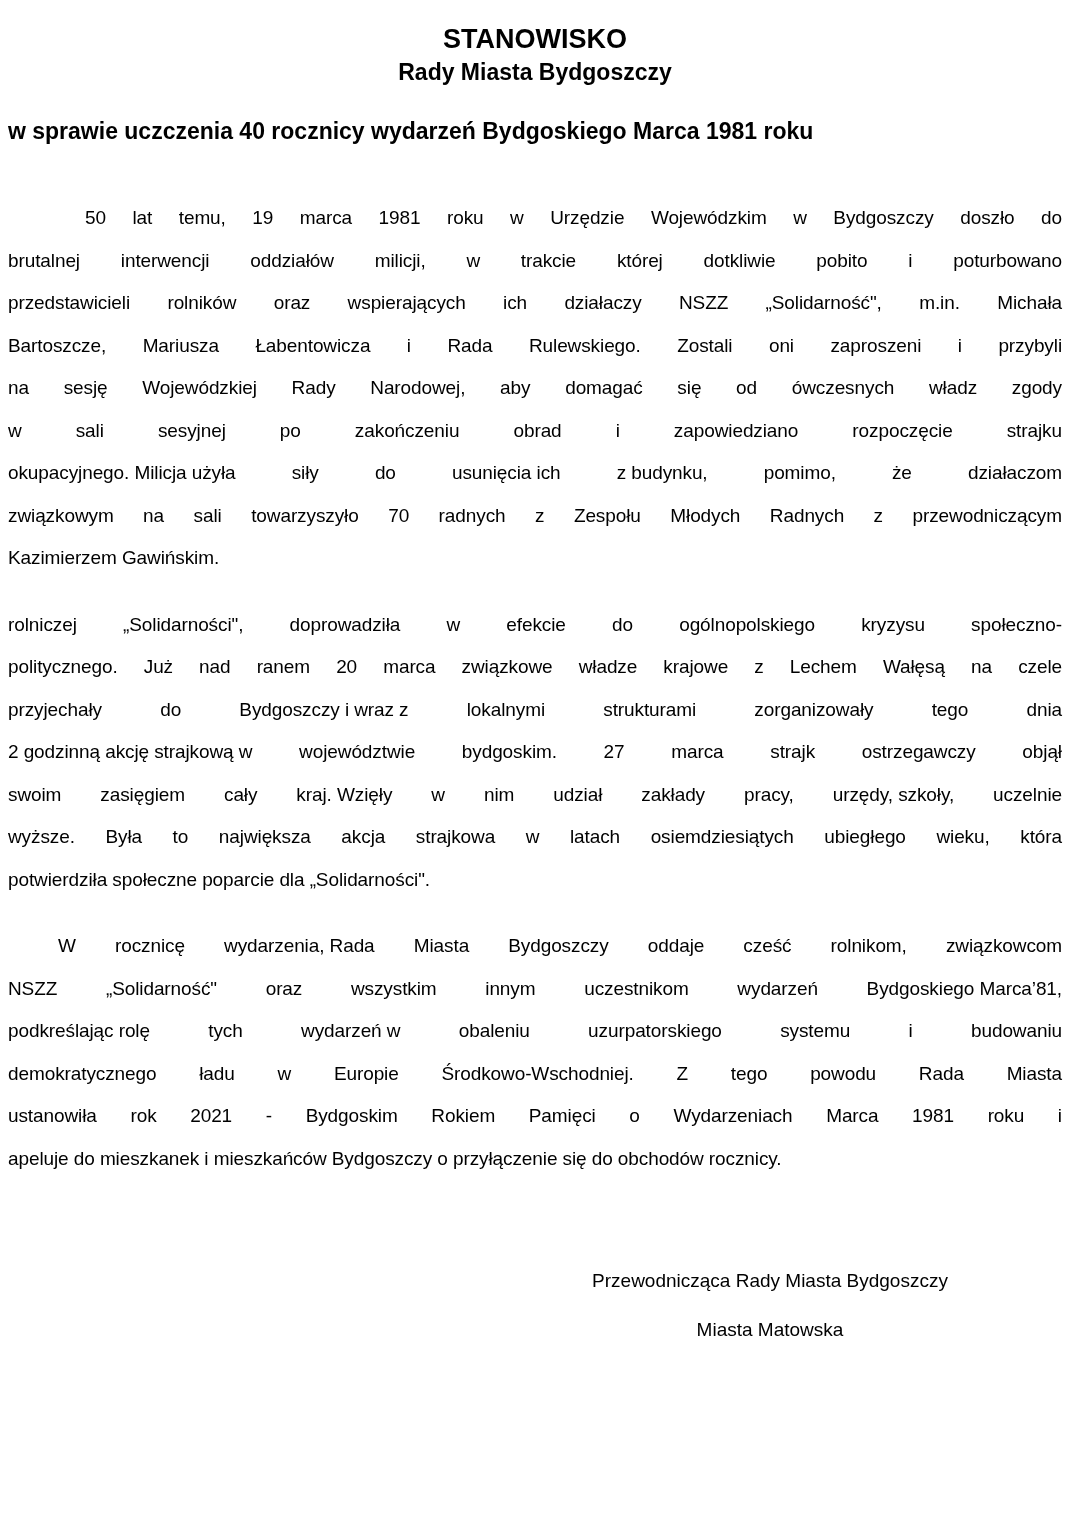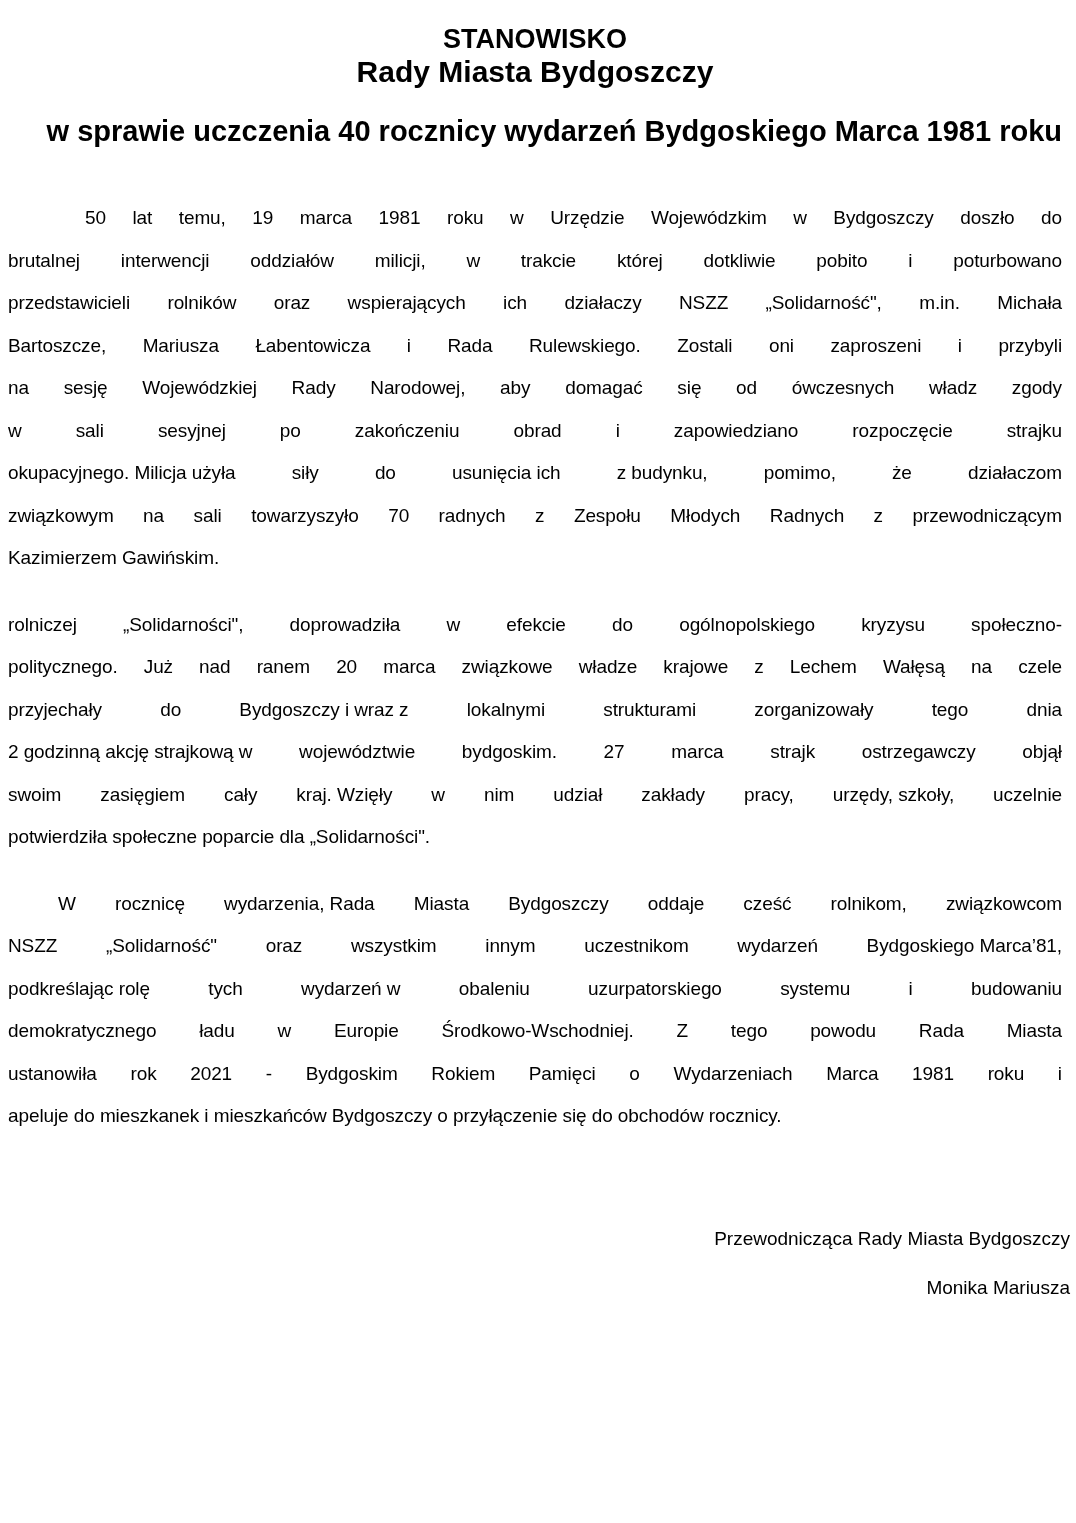--- a/index.html
+++ b/index.html
@@ -21,31 +21,31 @@
   }
   .doc-title {
     font-size: 27px;
     line-height: 30px;
     font-weight: 700;
     text-align: center;
     margin: 0;
     padding-top: 24px;
   }
   .doc-subtitle {
-    font-size: 30px;
+    font-size: 23px;
     line-height: 26px;
     font-weight: 700;
     text-align: center;
     margin: 5px 0 0 0;
   }
   .doc-subject {
-    font-size: 29px;
+    font-size: 23px;
     line-height: 26px;
     font-weight: 700;
-    text-align: right;
+    text-align: left;
     margin: 33px 0 0 0;
   }
   .doc-body {
     margin-top: 53px;
     font-size: 19px;
     line-height: 42.5px;
     letter-spacing: -0.1px;
   }
   .para + .para {
     margin-top: 24px;
@@ -59,21 +59,21 @@
     text-align-last: left;
   }
   
   .nb {
     display: inline-block;
     white-space: pre;
   }
   .signature {
     margin: 76px 0 0 462px;
     width: 600px;
-    text-align: right;
+    text-align: center;
     font-size: 19px;
     line-height: 49px;
   }
 </style>
 </head>
 <body>
 
 <div class="page">
   <div class="content">
     <h1 class="doc-title">STANOWISKO</h1>
@@ -91,30 +91,31 @@
           <div class="line">okupacyjnego.<span class="nb">&nbsp;</span>Milicja<span class="nb">&nbsp;</span>użyła siły do usunięcia<span class="nb">&nbsp;</span>ich z<span class="nb">&nbsp;</span>budynku, pomimo, że działaczom</div>
           <div class="line">związkowym na sali towarzyszyło 70 radnych z Zespołu Młodych Radnych z przewodniczącym</div>
           <div class="line last">Kazimierzem Gawińskim.</div>
         </div>
       <div class="para">
           <div class="line">rolniczej „Solidarności", doprowadziła w efekcie do ogólnopolskiego kryzysu społeczno-</div>
           <div class="line">politycznego. Już nad ranem 20 marca związkowe władze krajowe z Lechem Wałęsą na czele</div>
           <div class="line">przyjechały do Bydgoszczy<span class="nb">&nbsp;</span>i<span class="nb">&nbsp;</span>wraz<span class="nb">&nbsp;</span>z lokalnymi strukturami zorganizowały tego dnia</div>
           <div class="line">2<span class="nb">&nbsp;</span>godzinną<span class="nb">&nbsp;</span>akcję<span class="nb">&nbsp;</span>strajkową<span class="nb">&nbsp;</span>w województwie bydgoskim. 27 marca strajk ostrzegawczy objął</div>
           <div class="line">swoim zasięgiem cały kraj.<span class="nb">&nbsp;</span>Wzięły w nim udział zakłady pracy, urzędy,<span class="nb">&nbsp;</span>szkoły, uczelnie</div>
+          <div class="line">wyższe. Była to największa akcja strajkowa w latach osiemdziesiątych ubiegłego wieku, która</div>
           <div class="line last">potwierdziła społeczne poparcie dla „Solidarności".</div>
         </div>
       <div class="para">
           <div class="line" style="padding-left: 50px;">W rocznicę wydarzenia,<span class="nb">&nbsp;</span>Rada Miasta Bydgoszczy oddaje cześć rolnikom, związkowcom</div>
           <div class="line">NSZZ „Solidarność" oraz wszystkim innym uczestnikom wydarzeń Bydgoskiego<span class="nb">&nbsp;</span>Marca’81,</div>
           <div class="line">podkreślając<span class="nb">&nbsp;</span>rolę tych wydarzeń<span class="nb">&nbsp;</span>w obaleniu uzurpatorskiego systemu i budowaniu</div>
           <div class="line">demokratycznego ładu w Europie Środkowo-Wschodniej. Z tego powodu Rada Miasta</div>
           <div class="line">ustanowiła rok 2021 - Bydgoskim Rokiem Pamięci o Wydarzeniach Marca 1981 roku i</div>
           <div class="line last">apeluje<span class="nb">&nbsp;</span>do mieszkanek i mieszkańców Bydgoszczy o przyłączenie się do obchodów rocznicy.</div>
         </div>
     </div>
 
     <div class="signature">
       <div class="sig-line">Przewodnicząca Rady Miasta Bydgoszczy</div>
-      <div class="sig-line">Monika Mariusza</div>
+      <div class="sig-line">Miasta Matowska</div>
     </div>
   </div>
 </div>
 
 </body></html>

